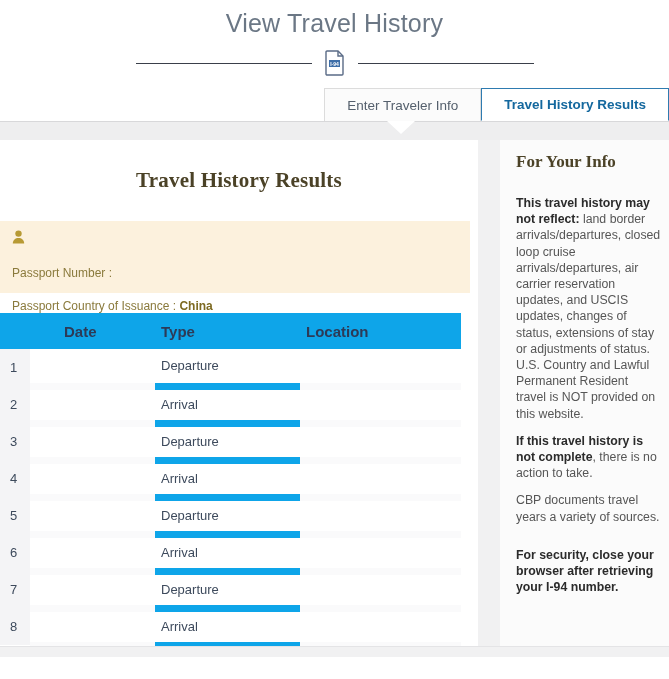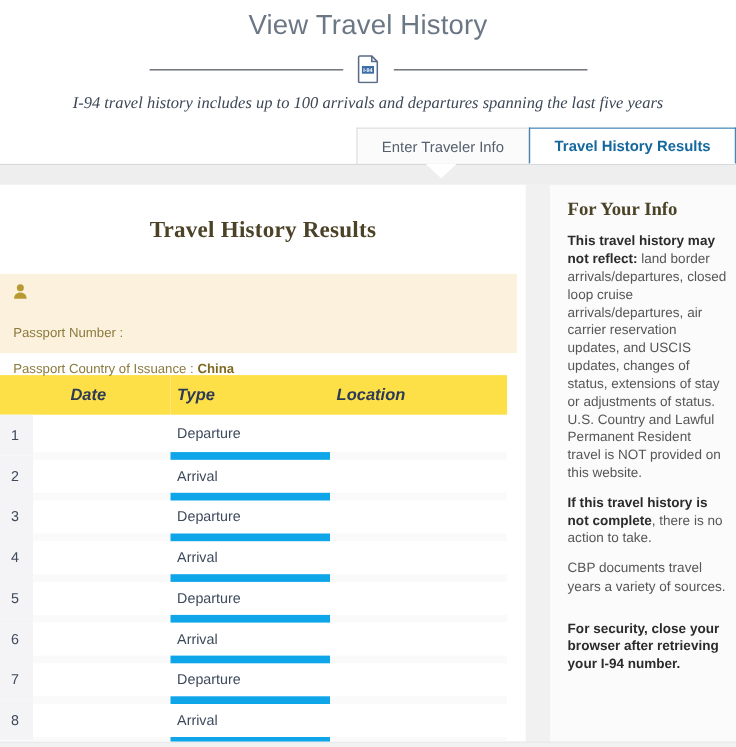--- a/index.html
+++ b/index.html
@@ -161,28 +161,27 @@
   .pass-line .val { font-weight: bold; color: #7d6a22; }
 
   
   .table {
     margin-top: 20px;
     width: 461px;
     border-collapse: collapse;
     table-layout: fixed;
   }
   .table thead th {
-    background: #fde047;
+    background: #0ea5e9;
     height: 36px;
     font-size: 15px;
     color: #2d3a57;
     font-weight: bold;
     text-align: left;
     padding: 0;
-    font-style: italic;
   }
   .th-idx { width: 30px; }
   .th-date { width: 125px; padding-left: 34px !important; }
   .th-type { width: 145px; padding-left: 6px !important; }
   .th-loc  { width: 161px; padding-left: 6px !important; }
 
   .table tbody td {
     height: 37px;
     font-size: 13px;
     color: #3d4a5c;
@@ -202,21 +201,21 @@
   .td-date { border-bottom-color: #fafafb !important; }
   .td-type { padding-left: 6px !important; }
   .td-loc  { border-bottom-color: #fafafb !important; }
 
   
   .fyi-heading {
     font-family: "Liberation Serif", serif;
     font-weight: bold;
     font-size: 17px;
     color: #4b4227;
-    margin-bottom: 11px;
+    margin-bottom: 23px;
   }
   .fyi-p {
     font-size: 12.3px;
     line-height: 16.2px;
     color: #565656;
     margin-bottom: 11px;
   }
   .fyi-p b { color: #2b2b2b; font-weight: bold; }
   .fyi-p.spacer-top { margin-top: 22px; }
   .fyi-p.strong-all { color: #2b2b2b; font-weight: bold; }
@@ -242,21 +241,20 @@
         <svg width="22" height="26" viewBox="0 0 22 26" xmlns="http://www.w3.org/2000/svg">
           <path d="M3 1 h11 l5 5 v18 a1 1 0 0 1 -1 1 H3 a1 1 0 0 1 -1 -1 V2 a1 1 0 0 1 1 -1 z" fill="#ffffff" stroke="#5a6b86" stroke-width="1.4"></path>
           <path d="M14 1 v5 h5" fill="none" stroke="#5a6b86" stroke-width="1.4"></path>
           <rect x="5" y="10" width="11" height="7" fill="#3d6ea8"></rect>
           <text x="10.5" y="15.6" font-family="Liberation Sans, sans-serif" font-size="5" fill="#ffffff" text-anchor="middle" font-weight="bold">I-94</text>
         </svg>
       </div>
       <div class="divider-line"></div>
     </div>
 
-    <div class="subtitle">I-94 travel history includes up to 100 arrivals and departures spanning the last five years</div>
   </div>
 
   <div class="tabbar">
     <div class="tabs-inner">
       <div class="tab">Enter Traveler Info</div>
       <div class="tab active">Travel History Results</div>
     </div>
   </div>
 
   <div class="band">

